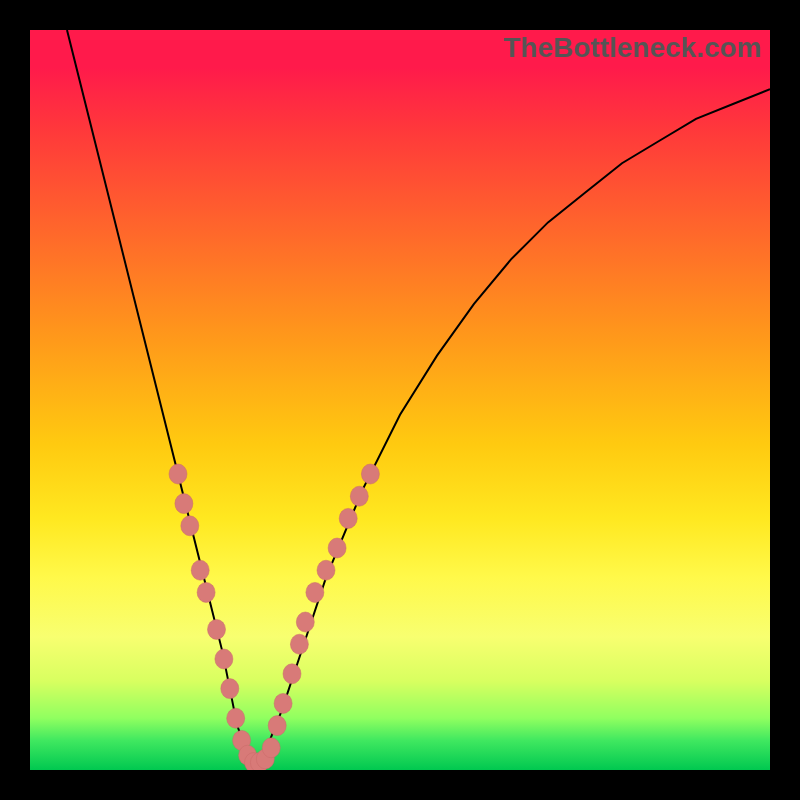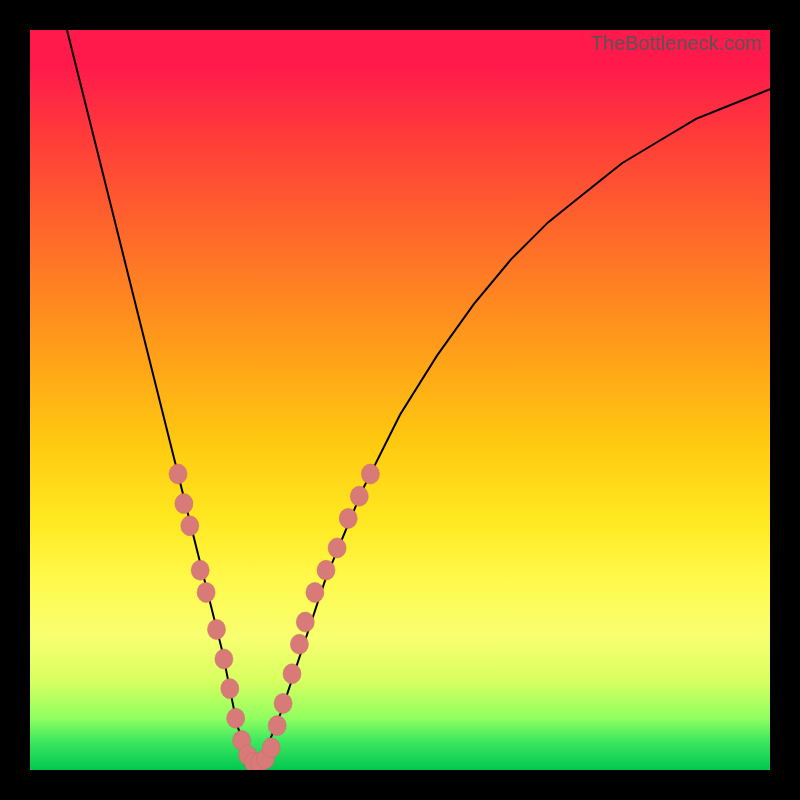--- a/index.html
+++ b/index.html
@@ -31,22 +31,22 @@
       #90ff60 93%,
       #40e860 96%,
       #00c850 100%
     );
     overflow: hidden;
   }
   .watermark {
     position: absolute;
     top: 2px;
     right: 8px;
-    font-size: 20px;
-    font-weight: 400;
+    font-size: 28px;
+    font-weight: 700;
     color: #555555;
     letter-spacing: 0px;
     z-index: 5;
     user-select: none;
   }
   svg.plot {
     position: absolute;
     left: 0;
     top: 0;
     width: 740px;

